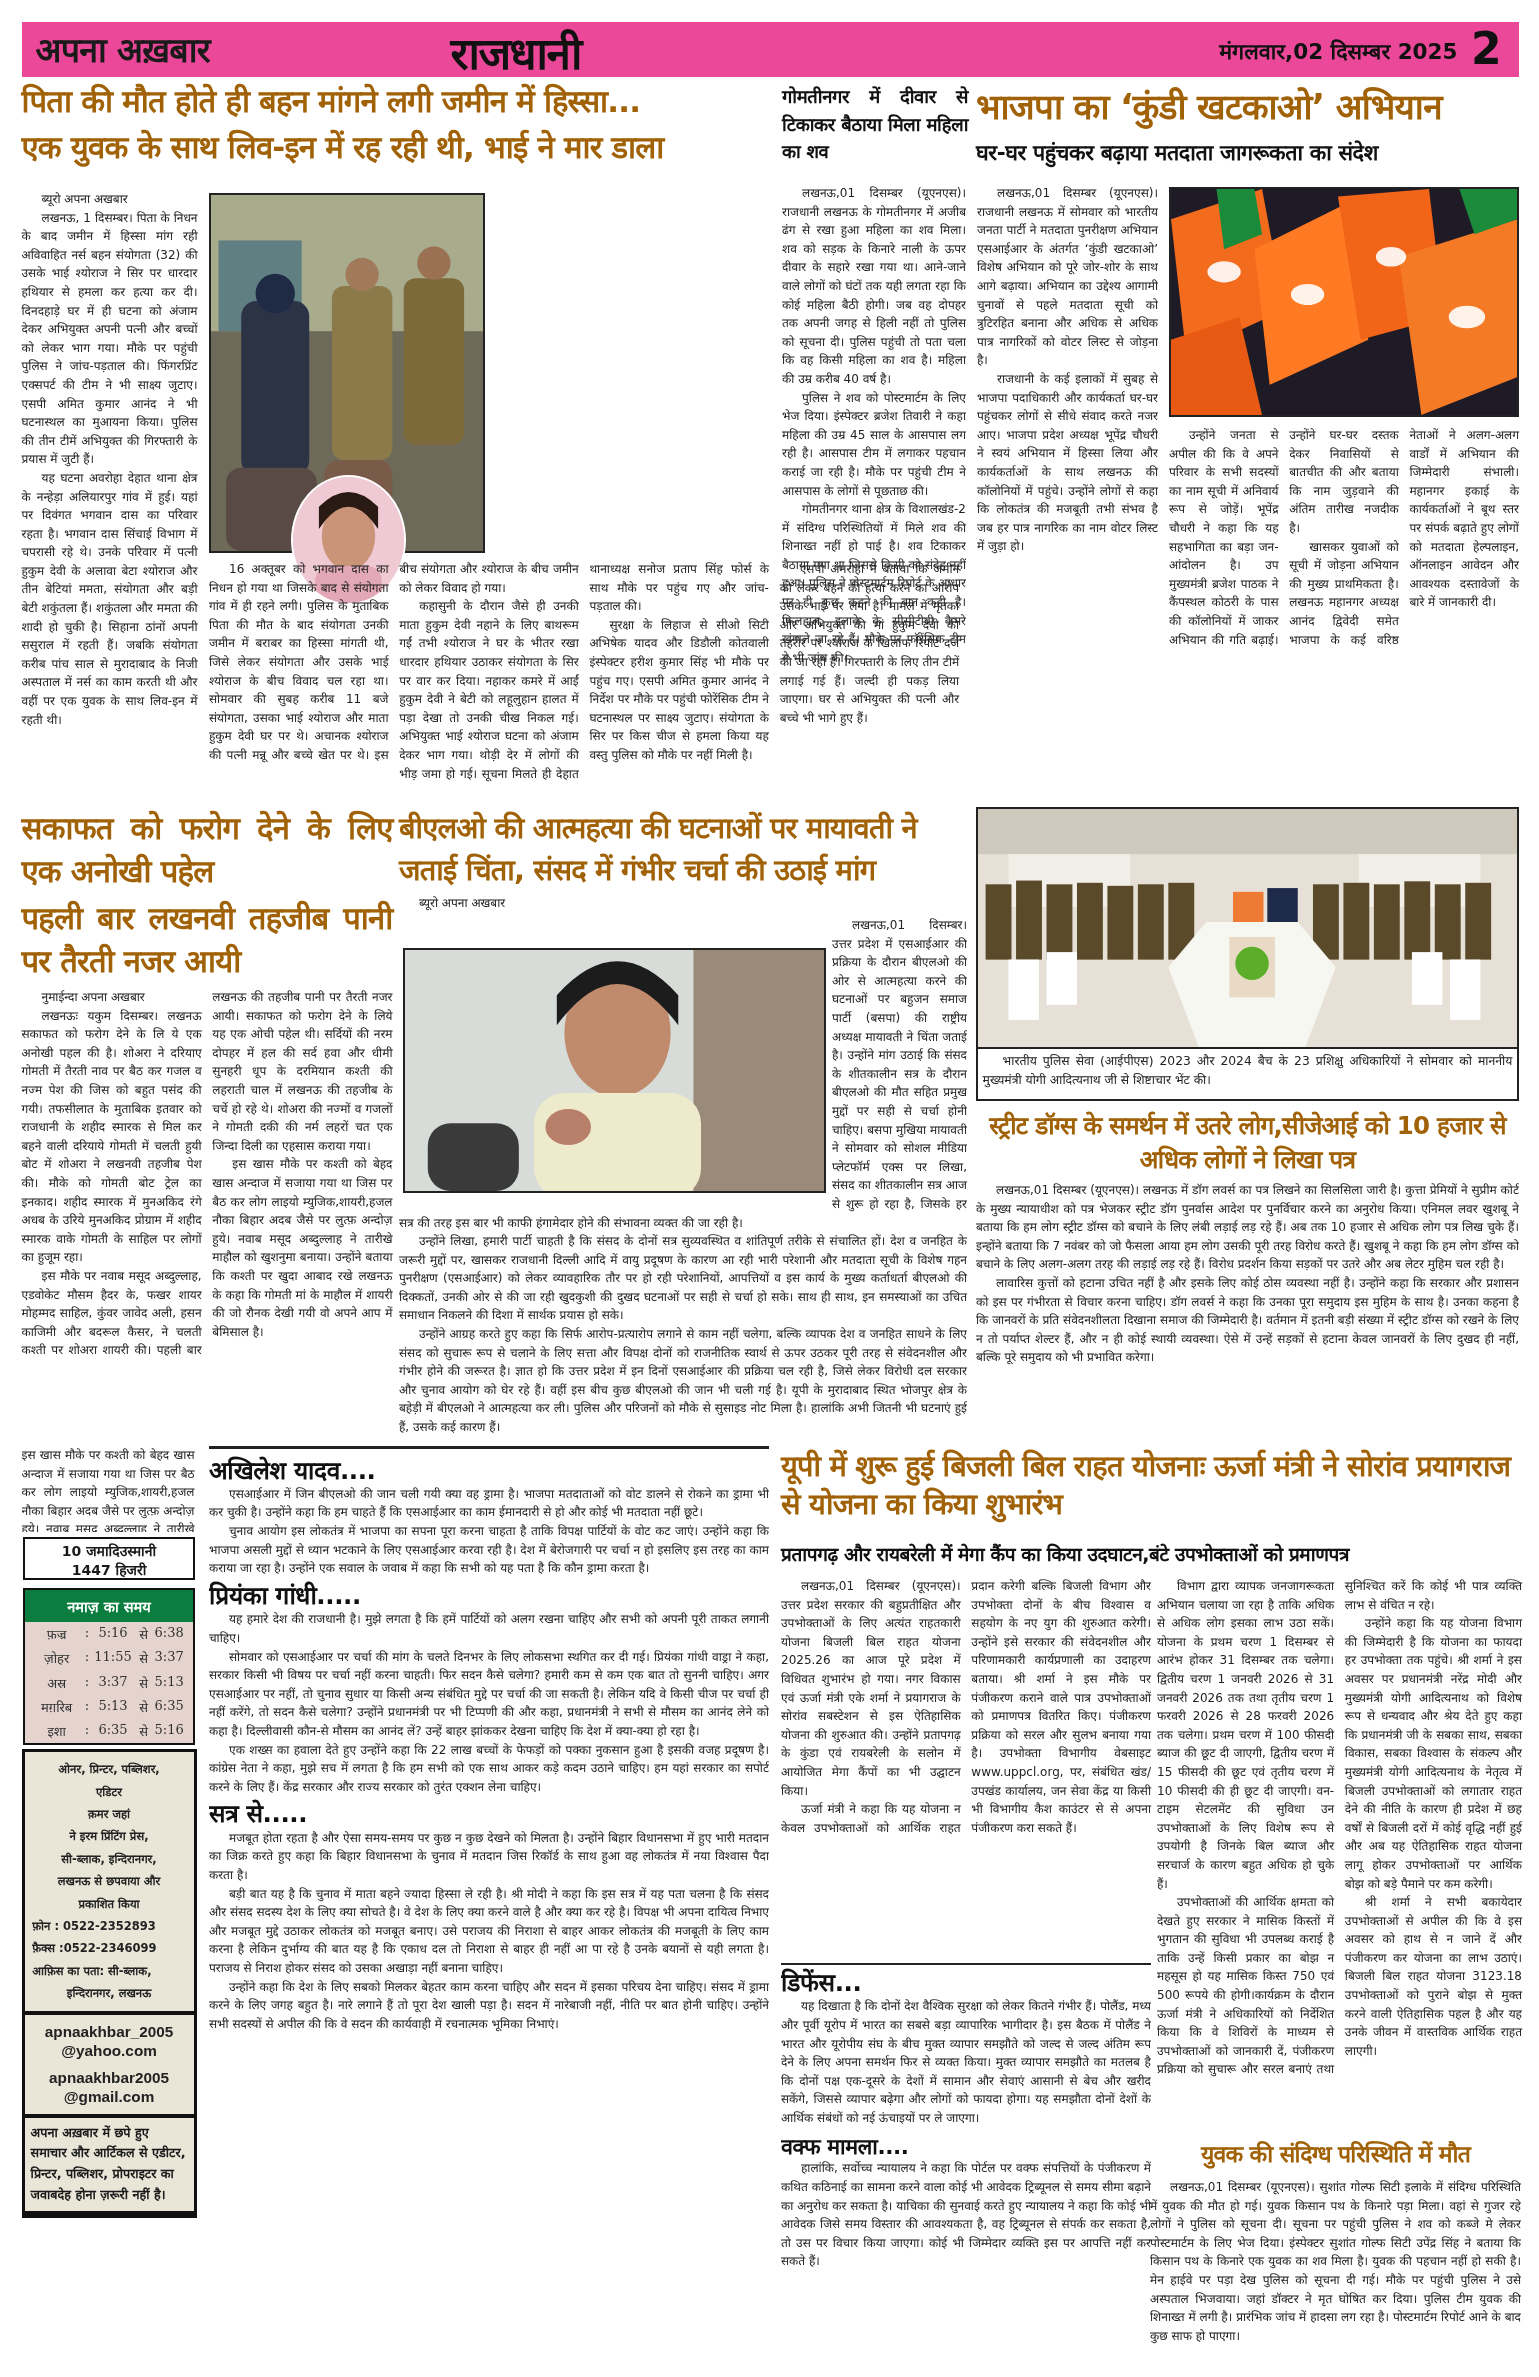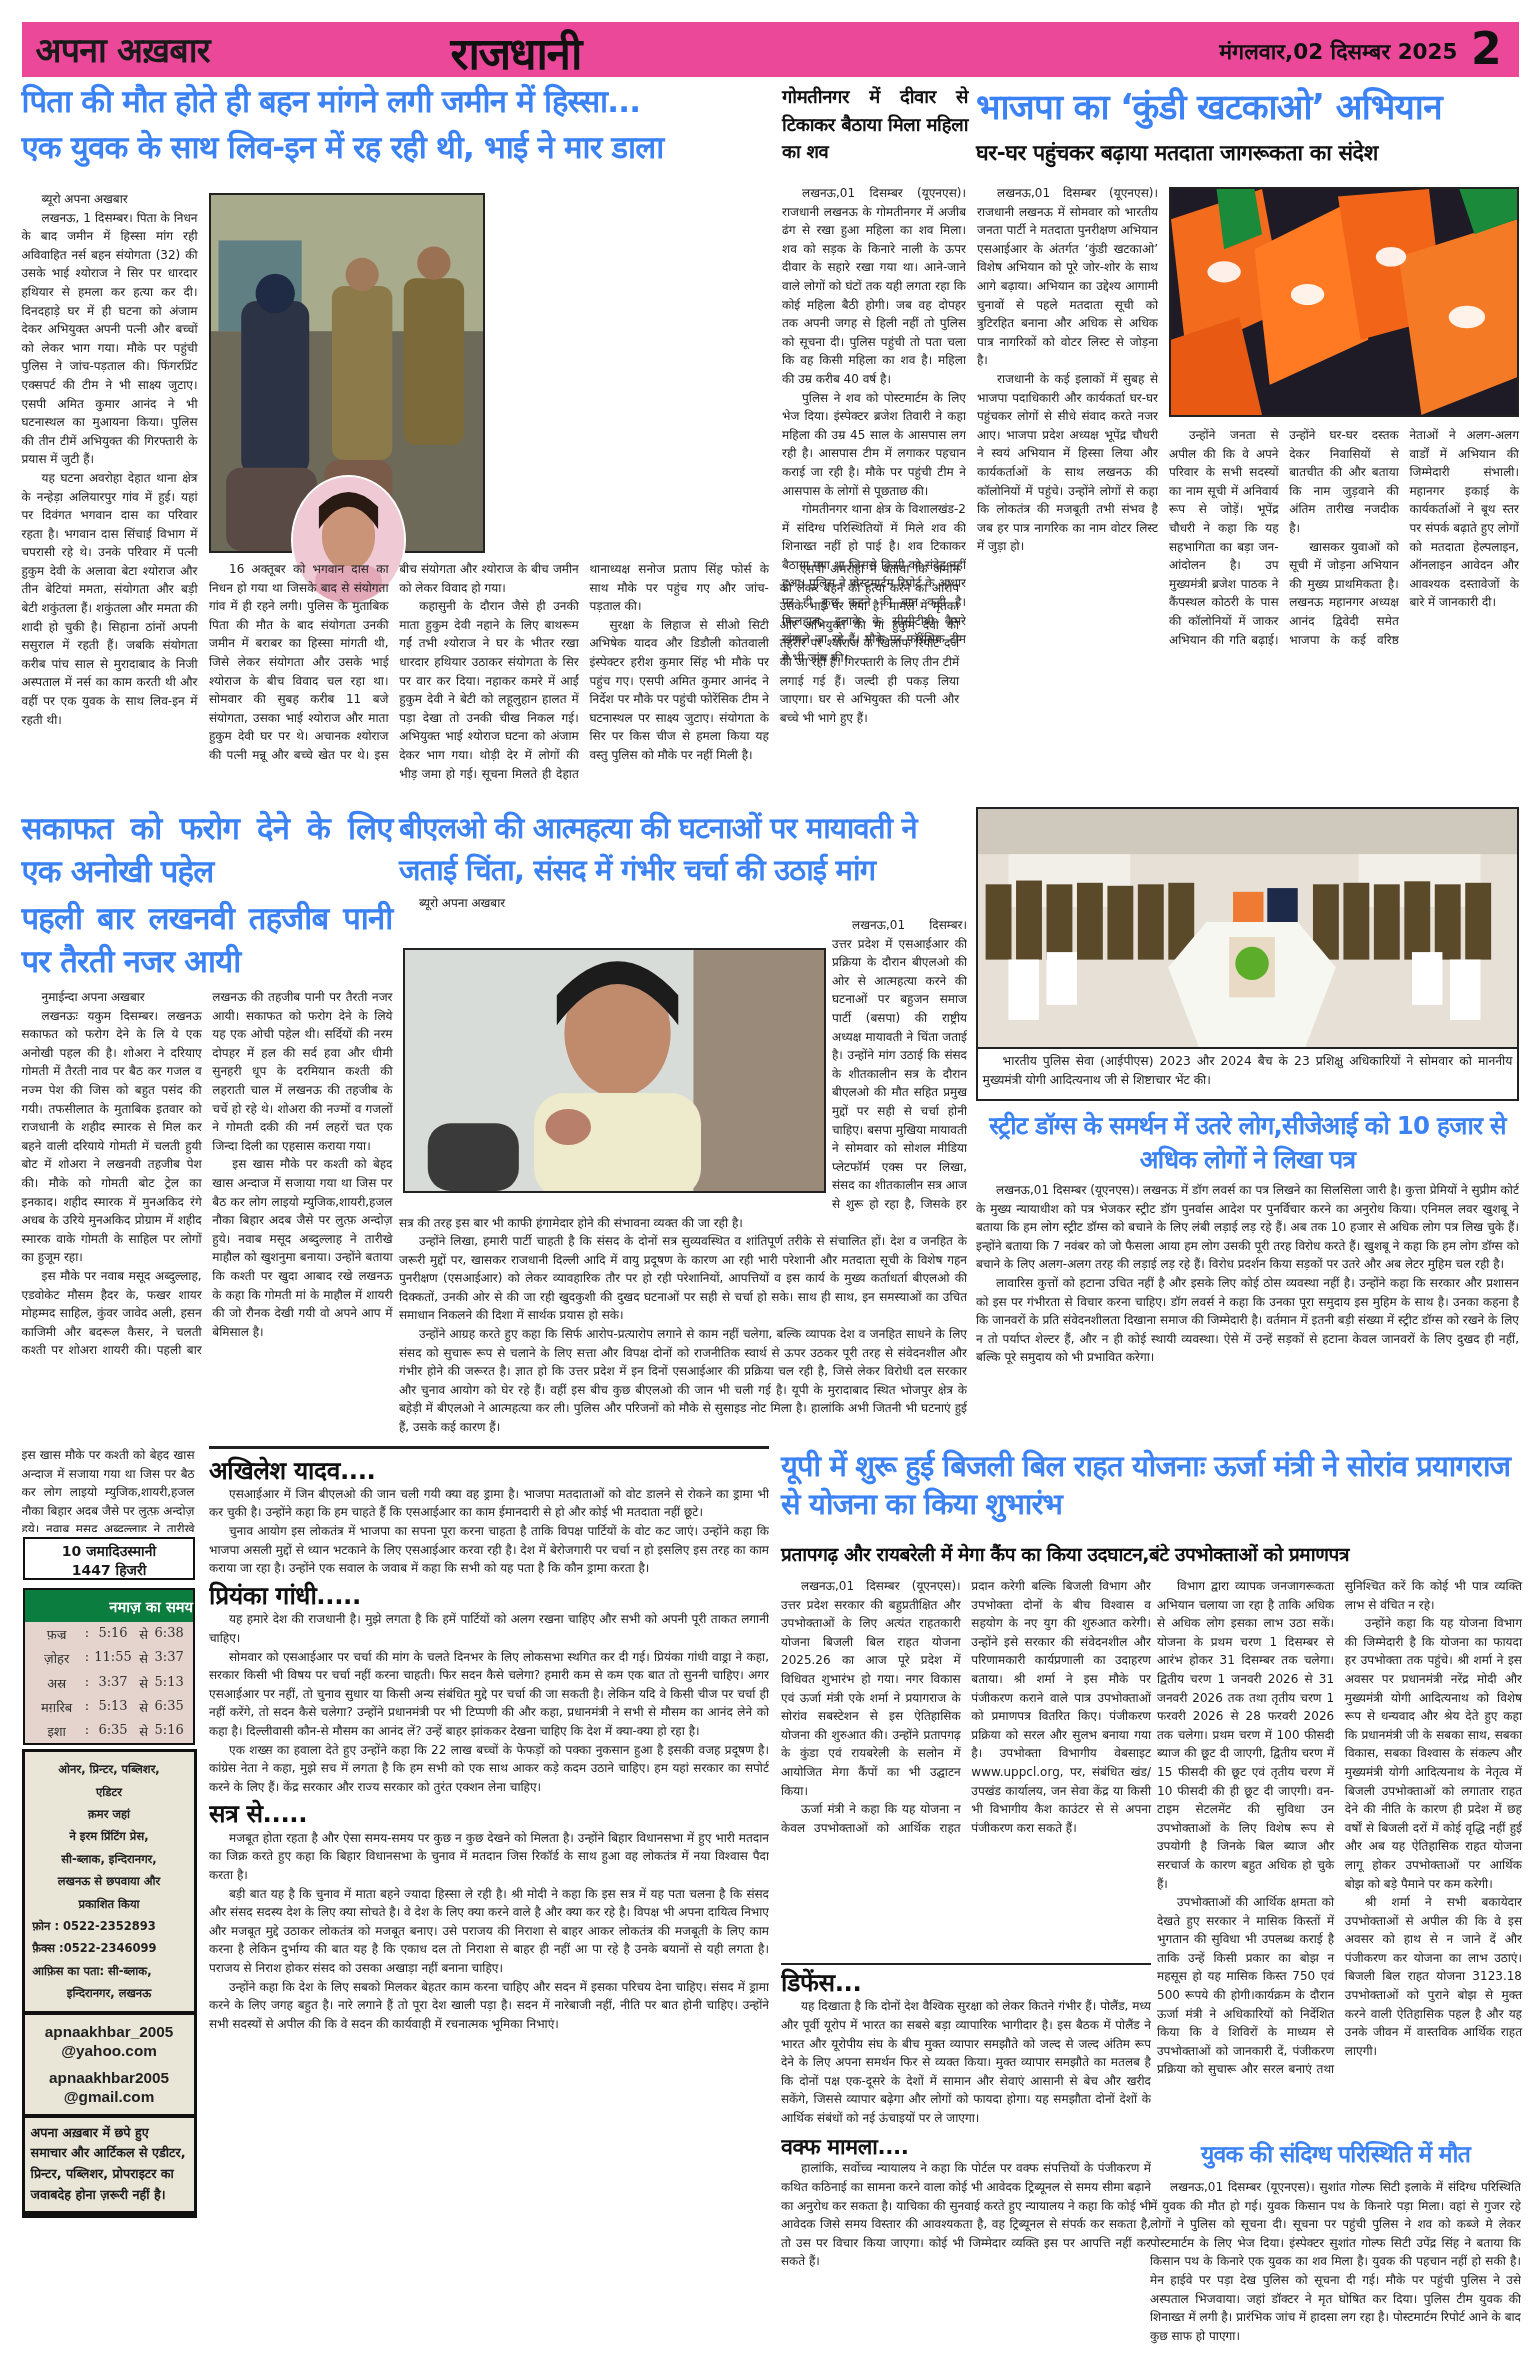--- a/index.html
+++ b/index.html
@@ -5,34 +5,34 @@
   * { box-sizing: border-box; margin: 0; padding: 0; }
   html, body { width: 1540px; height: 2377px; background: #ffffff; overflow: hidden; }
   body { font-family: "DejaVu Sans", sans-serif; color: #1a1a1a; position: relative; }
   .abs { position: absolute; }
   .masthead { left: 21.5px; top: 21.5px; width: 1497px; height: 55px; background: #ec4899; }
   .mast-brand { left: 14px; top: 4.6px; font: 900 34px "DejaVu Sans", sans-serif; color: #1a1a1a; letter-spacing: -0.8px; }
   .mast-section { left: 429px; top: 0px; font: 900 44px "DejaVu Serif", serif; color: #111; letter-spacing: -1.5px; }
   .mast-date { right: 61px; top: 14px; font: 700 21.5px "DejaVu Sans", sans-serif; color: #111; }
   .mast-page { right: 17px; top: 1.5px; font: 900 44px "DejaVu Sans", sans-serif; color: #111; }
 
-  .hl { font-family: "DejaVu Sans", sans-serif; font-weight: 900; color: #3b82f6; line-height: 1.22; letter-spacing: -0.8px; }
+  .hl { font-family: "DejaVu Sans", sans-serif; font-weight: 900; color: #a16207; line-height: 1.22; letter-spacing: -0.8px; }
   .sub { font-family: "DejaVu Sans", sans-serif; font-weight: 700; color: #111; line-height: 1.2; letter-spacing: -0.4px; }
   .body { font-family: "DejaVu Sans", sans-serif; font-size: 12px; line-height: 1.55; color: #222; text-align: justify; }
   .body p { text-indent: 20px; }
   .body p.noind { text-indent: 0; }
   .cols2 { column-count: 2; column-gap: 10.7px; }
   .cols3 { column-count: 3; column-gap: 10.7px; }
   .rule { background: #222; }
   .photo { overflow: hidden; border: 2.3px solid #222; }
   .caption { font-size: 12.3px; line-height: 1.5; color: #222; padding: 3.1px 4.6px; text-align: justify; text-indent: 20px; }
 
   .box-hijri { left: 23px; top: 1537px; width: 172px; height: 43px; border: 2.3px solid #111; background:#fff; text-align: center; font: 800 14px "DejaVu Sans", sans-serif; padding-top: 3.1px; line-height: 1.35; }
   .box-namaz { left: 23px; top: 1588px; width: 172px; border: 2.3px solid #111; background: #e4d4cd; }
-  .namaz-head { background: #0b7d3e; color: #fff; text-align: right; font: 800 14.6px "DejaVu Sans", sans-serif; padding: 6.1px 0; }
+  .namaz-head { background: #0b7d3e; color: #fff; text-align: center; font: 800 14.6px "DejaVu Sans", sans-serif; padding: 6.1px 0; }
   .namaz-row { display: flex; font: 13px "DejaVu Serif", serif; color: #333; padding: 3.1px 7.7px; text-align: center; }
   .namaz-row span { display: inline-block; }
   .box-imprint { left: 21.5px; top: 1749px; width: 175px; border: 3.8px solid #111; background: #e9e6d8; }
   .imp-sec { padding: 6.1px 7.7px; text-align: center; font: 700 11.5px "DejaVu Sans", sans-serif; line-height: 1.95; color: #222; }
   .imp-left { text-align: left; }
   .imp-mail { font: 700 15.3px "Liberation Sans", sans-serif; line-height: 1.25; padding: 7.7px 4.6px; }
   .imp-sep { height: 3.8px; background: #111; margin: 0 0; }
   .imp-note { text-align: left; font: 700 12.7px "DejaVu Sans", sans-serif; line-height: 1.65; padding: 4.6px 6.1px; }
 
   svg { display: block; }

